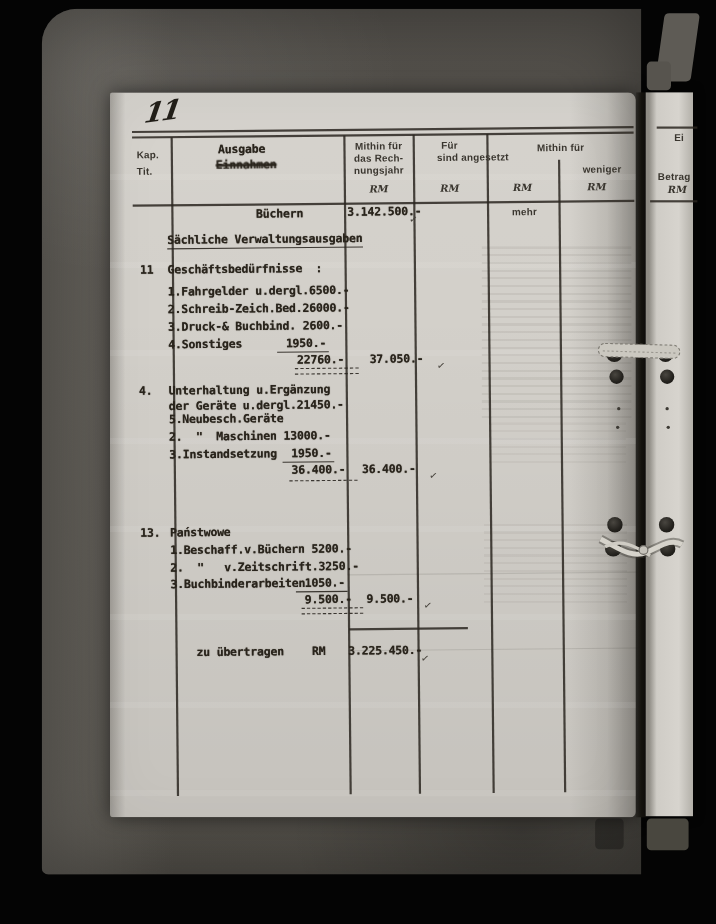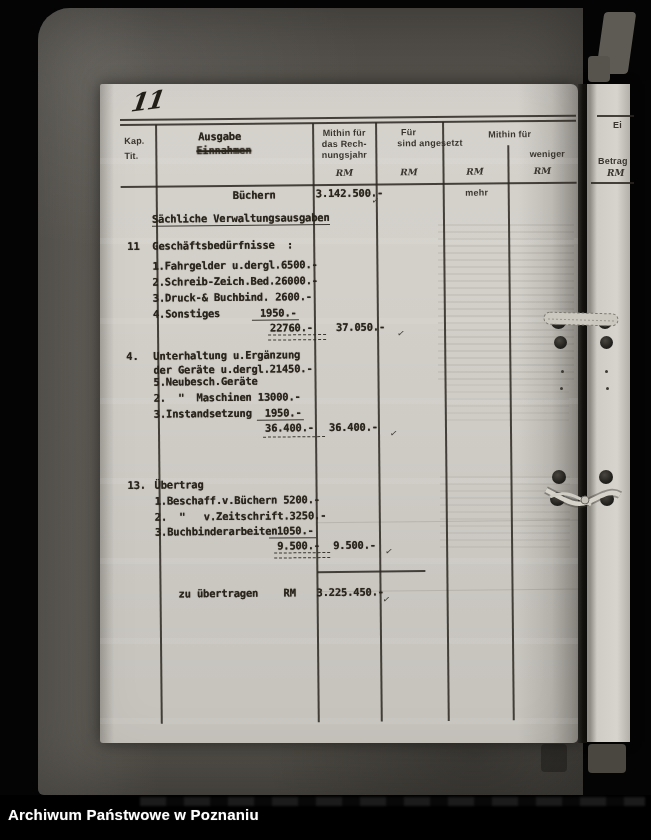--- a/index.html
+++ b/index.html
@@ -152,21 +152,21 @@
       <span class="typed" style="left:51px;top:291px;">5.Neubesch.Geräte</span>
       <span class="typed" style="left:51px;top:307px;">2.  "  Maschinen 13000.-</span>
       <span class="typed" style="left:51px;top:323px;">3.Instandsetzung</span>
       <span class="typed uval" style="left:154px;top:323px;">1950.-</span>
       <span class="typed" style="left:162px;top:338px;">36.400.-</span>
       <div class="rule-dash" style="left:160px;top:352px;width:62px;"></div>
       <span class="typed" style="left:226px;top:338px;">36.400.-</span>
       <span class="check" style="left:287px;top:345px;">✓</span>
 
       <span class="typed" style="left:24px;top:394px;">13.</span>
-      <span class="typed" style="left:51px;top:394px;">Übertrag</span>
+      <span class="typed" style="left:51px;top:394px;">Państwowe</span>
       <span class="typed" style="left:51px;top:410px;">1.Beschaff.v.Büchern 5200.-</span>
       <span class="typed" style="left:51px;top:426px;">2.  "   v.Zeitschrift.3250.-</span>
       <span class="typed" style="left:51px;top:441px;">3.Buchbinderarbeiten</span>
       <span class="typed uval" style="left:165px;top:441px;">1050.-</span>
       <span class="typed" style="left:173px;top:456px;">9.500.-</span>
       <div class="rule-double" style="left:170px;top:468px;width:56px;"></div>
       <span class="typed" style="left:229px;top:456px;">9.500.-</span>
       <span class="check" style="left:281px;top:463px;">✓</span>
 
       <div class="hline" style="left:213px;top:487px;width:108px;"></div>
@@ -211,18 +211,14 @@
       <line x1="548" y1="319" x2="614" y2="321" stroke="#9a978f" stroke-width="1" stroke-dasharray="2 2"></line>
     </g>
     <g>
       <path d="M546 490 C562 498 574 508 588 502 C600 497 610 489 620 495" fill="none" stroke="#3f3c36" stroke-width="8" opacity="0.45"></path>
       <path d="M546 490 C562 498 574 508 588 502 C600 497 610 489 620 495" fill="none" stroke="#d6d3cb" stroke-width="4.5"></path>
       <path d="M550 497 C565 489 578 497 591 505" fill="none" stroke="#cfccc4" stroke-width="3"></path>
       <circle cx="585" cy="500" r="4" fill="#c5c2ba" stroke="#6b6862" stroke-width="1"></circle>
     </g>
   </svg>
 
-  <div class="caption-bar">
-    <div class="cap-texture"></div>
-    <div class="caption-text">Archiwum Państwowe w Poznaniu</div>
-  </div>
 
 </div>
 
 </body></html>

